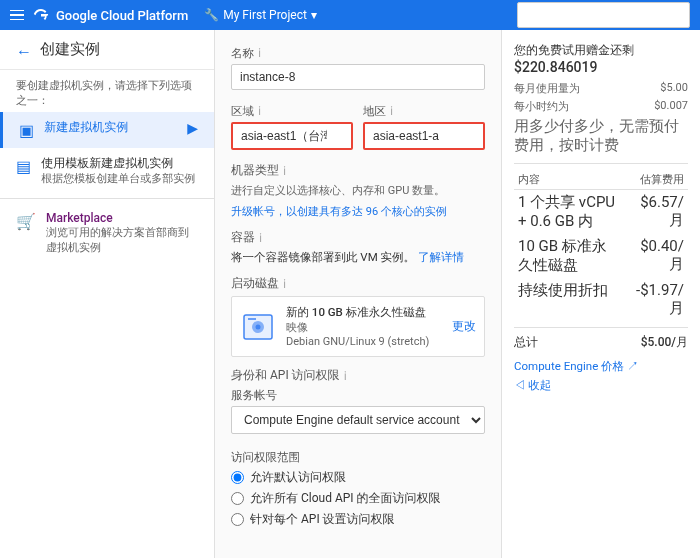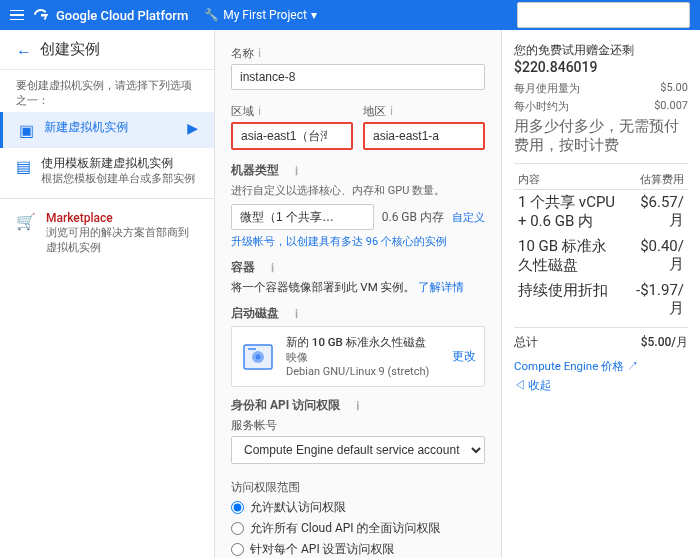--- a/index.html
+++ b/index.html
@@ -31,21 +31,21 @@
     .sidebar-back { color: #1a73e8; cursor: pointer; font-size: 16px; }
     .sidebar-title { font-size: 15px; font-weight: 500; color: #333; }
     .sidebar-subtitle { font-size: 11px; color: #666; padding: 8px 16px 4px; }
     .sidebar-item { padding: 8px 16px; cursor: pointer; display: flex; align-items: flex-start; gap: 10px; }
     .sidebar-item.active { background: #e8f0fe; border-left: 3px solid #1a73e8; }
     .sidebar-item-icon { color: #1a73e8; font-size: 16px; margin-top: 1px; flex-shrink: 0; }
     .sidebar-item-content { flex: 1; }
     .sidebar-item-label { font-size: 12px; font-weight: 500; color: #1a73e8; line-height: 1.3; }
     .sidebar-item-desc { font-size: 11px; color: #666; line-height: 1.3; }
     .sidebar-item-label-normal { font-size: 12px; font-weight: 500; color: #333; line-height: 1.3; }
-    .sidebar-item-marketplace { font-size: 12px; font-weight: 500; color: #b91c1c; line-height: 1.3; }
+    .sidebar-item-marketplace { font-size: 12px; font-weight: 500; color: #701a75; line-height: 1.3; }
     .sidebar-item-marketplace-desc { font-size: 11px; color: #666; line-height: 1.3; }
     .sidebar-divider { height: 1px; background: #e0e0e0; margin: 4px 0; }
     .sidebar-arrow { color: #1a73e8; font-size: 14px; margin-left: auto; }
 
     
     .main-content { flex: 1; overflow-y: auto; display: flex; gap: 0; }
 
     
     .form-area { flex: 1; padding: 14px 16px; background: #fafafa; overflow-y: auto; max-width: 440px; }
 
@@ -113,21 +113,21 @@
     .cost-table { width: 100%; border-collapse: collapse; margin-top: 6px; }
     .cost-table th { font-size: 11px; color: #555; text-align: left; border-bottom: 1px solid #e0e0e0; padding: 2px 4px; font-weight: 500; }
     .cost-table td { font-size: 15px; color: #333; padding: 3px 4px; vertical-align: top; }
     .cost-table .right { text-align: right; }
     .cost-total { display: flex; justify-content: space-between; font-size: 12px; margin-top: 6px; font-weight: 500; }
     .cost-total-label { color: #333; }
     .cost-total-value { color: #333; }
     .cost-link { color: #1a73e8; font-size: 11.5px; text-decoration: none; display: block; margin-top: 8px; }
     .cost-collapse { color: #1a73e8; font-size: 11.5px; cursor: pointer; margin-top: 4px; }
 
-    .section-heading { font-size: 12px; font-weight: 700; color: #555; margin-bottom: 4px; display: flex; align-items: flex-end; gap: 16px; }
+    .section-heading { font-size: 12px; font-weight: 400; color: #555; margin-bottom: 4px; display: flex; align-items: flex-end; gap: 4px; }
     .section-heading .help-icon { color: #aaa; font-size: 12px; }
 
     select { cursor: pointer; }
 
     
     .hamburger { display: flex; flex-direction: column; gap: 3px; cursor: pointer; }
     .hamburger span { width: 14px; height: 1.5px; background: white; display: block; }
   </style>
 </head>
 <body>
@@ -227,29 +227,20 @@
           </div>
         </div>
       </div>
 
       <div class="form-section machine-type-section">
         <div class="section-heading">
           <span>机器类型</span>
           <span class="help-icon">ℹ</span>
         </div>
         <div class="machine-type-desc">进行自定义以选择核心、内存和 GPU 数量。</div>
-        <div class="machine-type-row">
-          <div class="machine-type-select">
-            <select>
-              <option>微型（1 个共享…</option>
-            </select>
-          </div>
-          <span class="machine-memory">0.6 GB 内存</span>
-          <a class="custom-link" href="#">自定义</a>
-        </div>
         <div class="upgrade-notice">
           <a href="#" style="color:#1a73e8; text-decoration:none; font-size:11px;">升级帐号，以创建具有多达 96 个核心的实例</a>
         </div>
       </div>
 
       <div class="form-section container-section">
         <div class="section-heading">
           <span>容器</span>
           <span class="help-icon">ℹ</span>
         </div>

